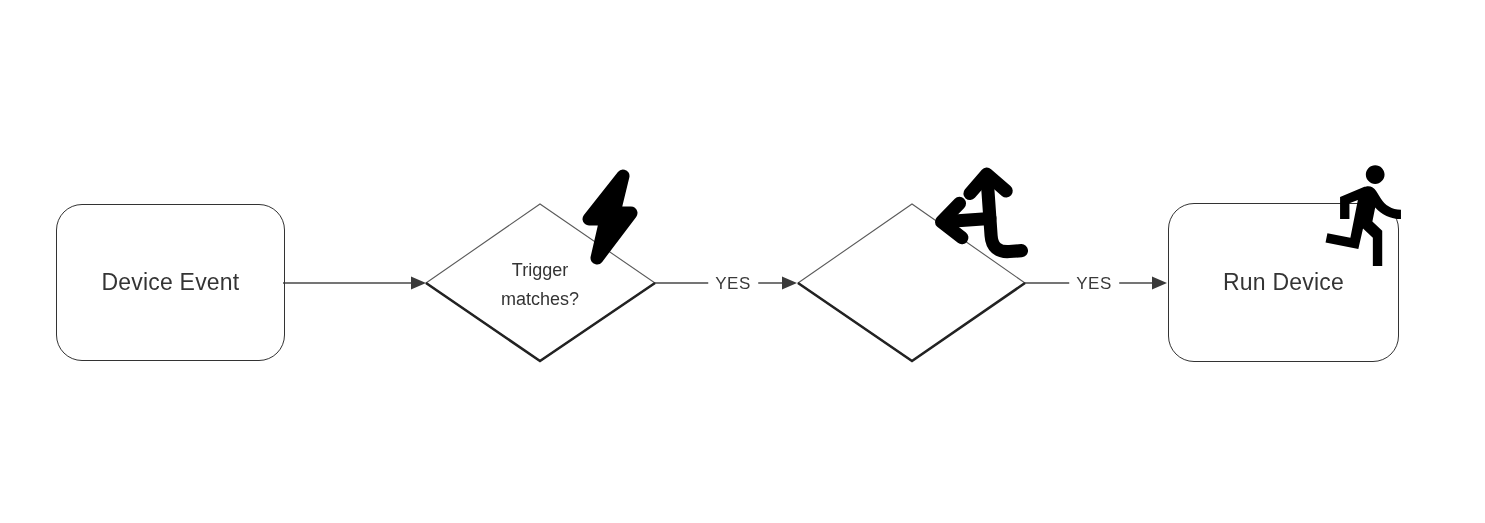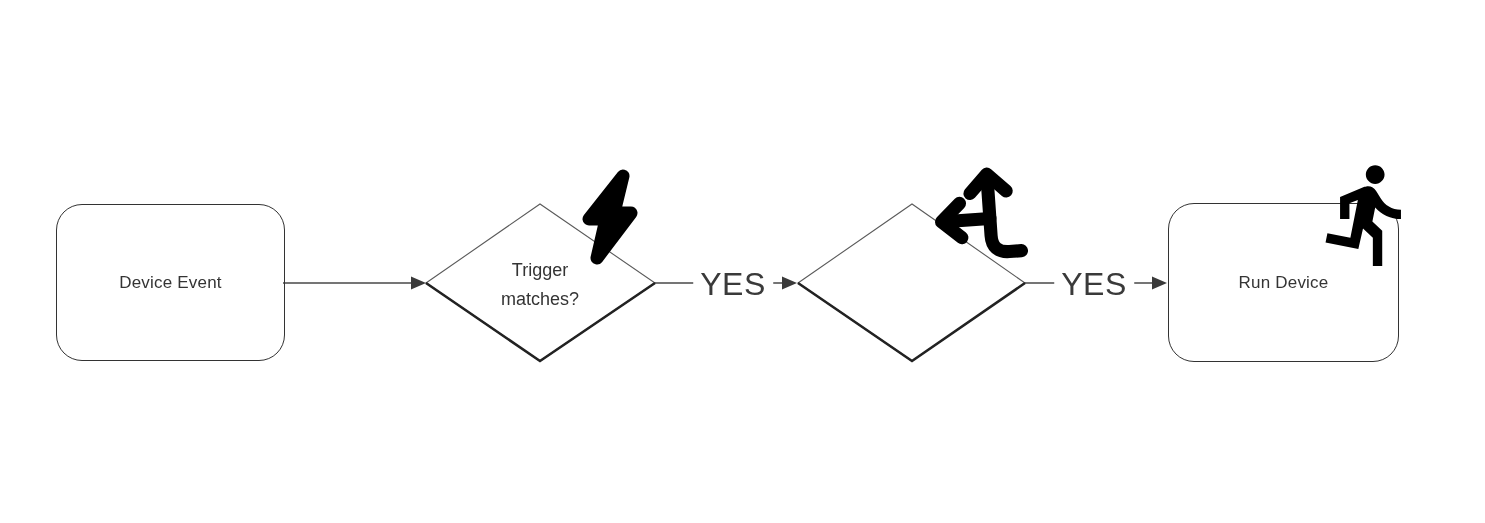--- a/index.html
+++ b/index.html
@@ -25,31 +25,31 @@
   .connector-line{stroke:var(--connector);stroke-width:1.6px;}
   .arrowhead{fill:#3a3a3a;stroke:none;}
   .node-box{
     position:absolute;
     border:1.4px solid var(--node-stroke);
     border-radius:26px;
     background:transparent;
     display:flex;align-items:center;justify-content:center;
   }
   .node-box-label{
-    font-size:17px;color:var(--text);white-space:nowrap;letter-spacing:0.2px;
+    font-size:23px;color:var(--text);white-space:nowrap;letter-spacing:0.2px;
   }
   .decision-label{
     position:absolute;transform:translate(-50%,-50%);
     text-align:center;font-size:18px;line-height:28.5px;color:var(--text);
     white-space:nowrap;
   }
   .decision-label span{display:block;}
   .edge-label{
     position:absolute;transform:translate(-50%,-50%);
-    font-size:32px;color:#3a3a3a;background:var(--background);
+    font-size:17px;color:#3a3a3a;background:var(--background);
     padding:0 7px;letter-spacing:0.5px;
   }
   .icon{position:absolute;}
   .icon .stroke-path{fill:none;stroke:var(--icon);stroke-width:13;stroke-linecap:round;stroke-linejoin:round;}
   .icon .fill-path{fill:var(--icon);stroke:var(--icon);stroke-width:13;stroke-linejoin:round;}
   .icon .solid{fill:var(--icon);}
 </style>
 </head>
 <body>
 

